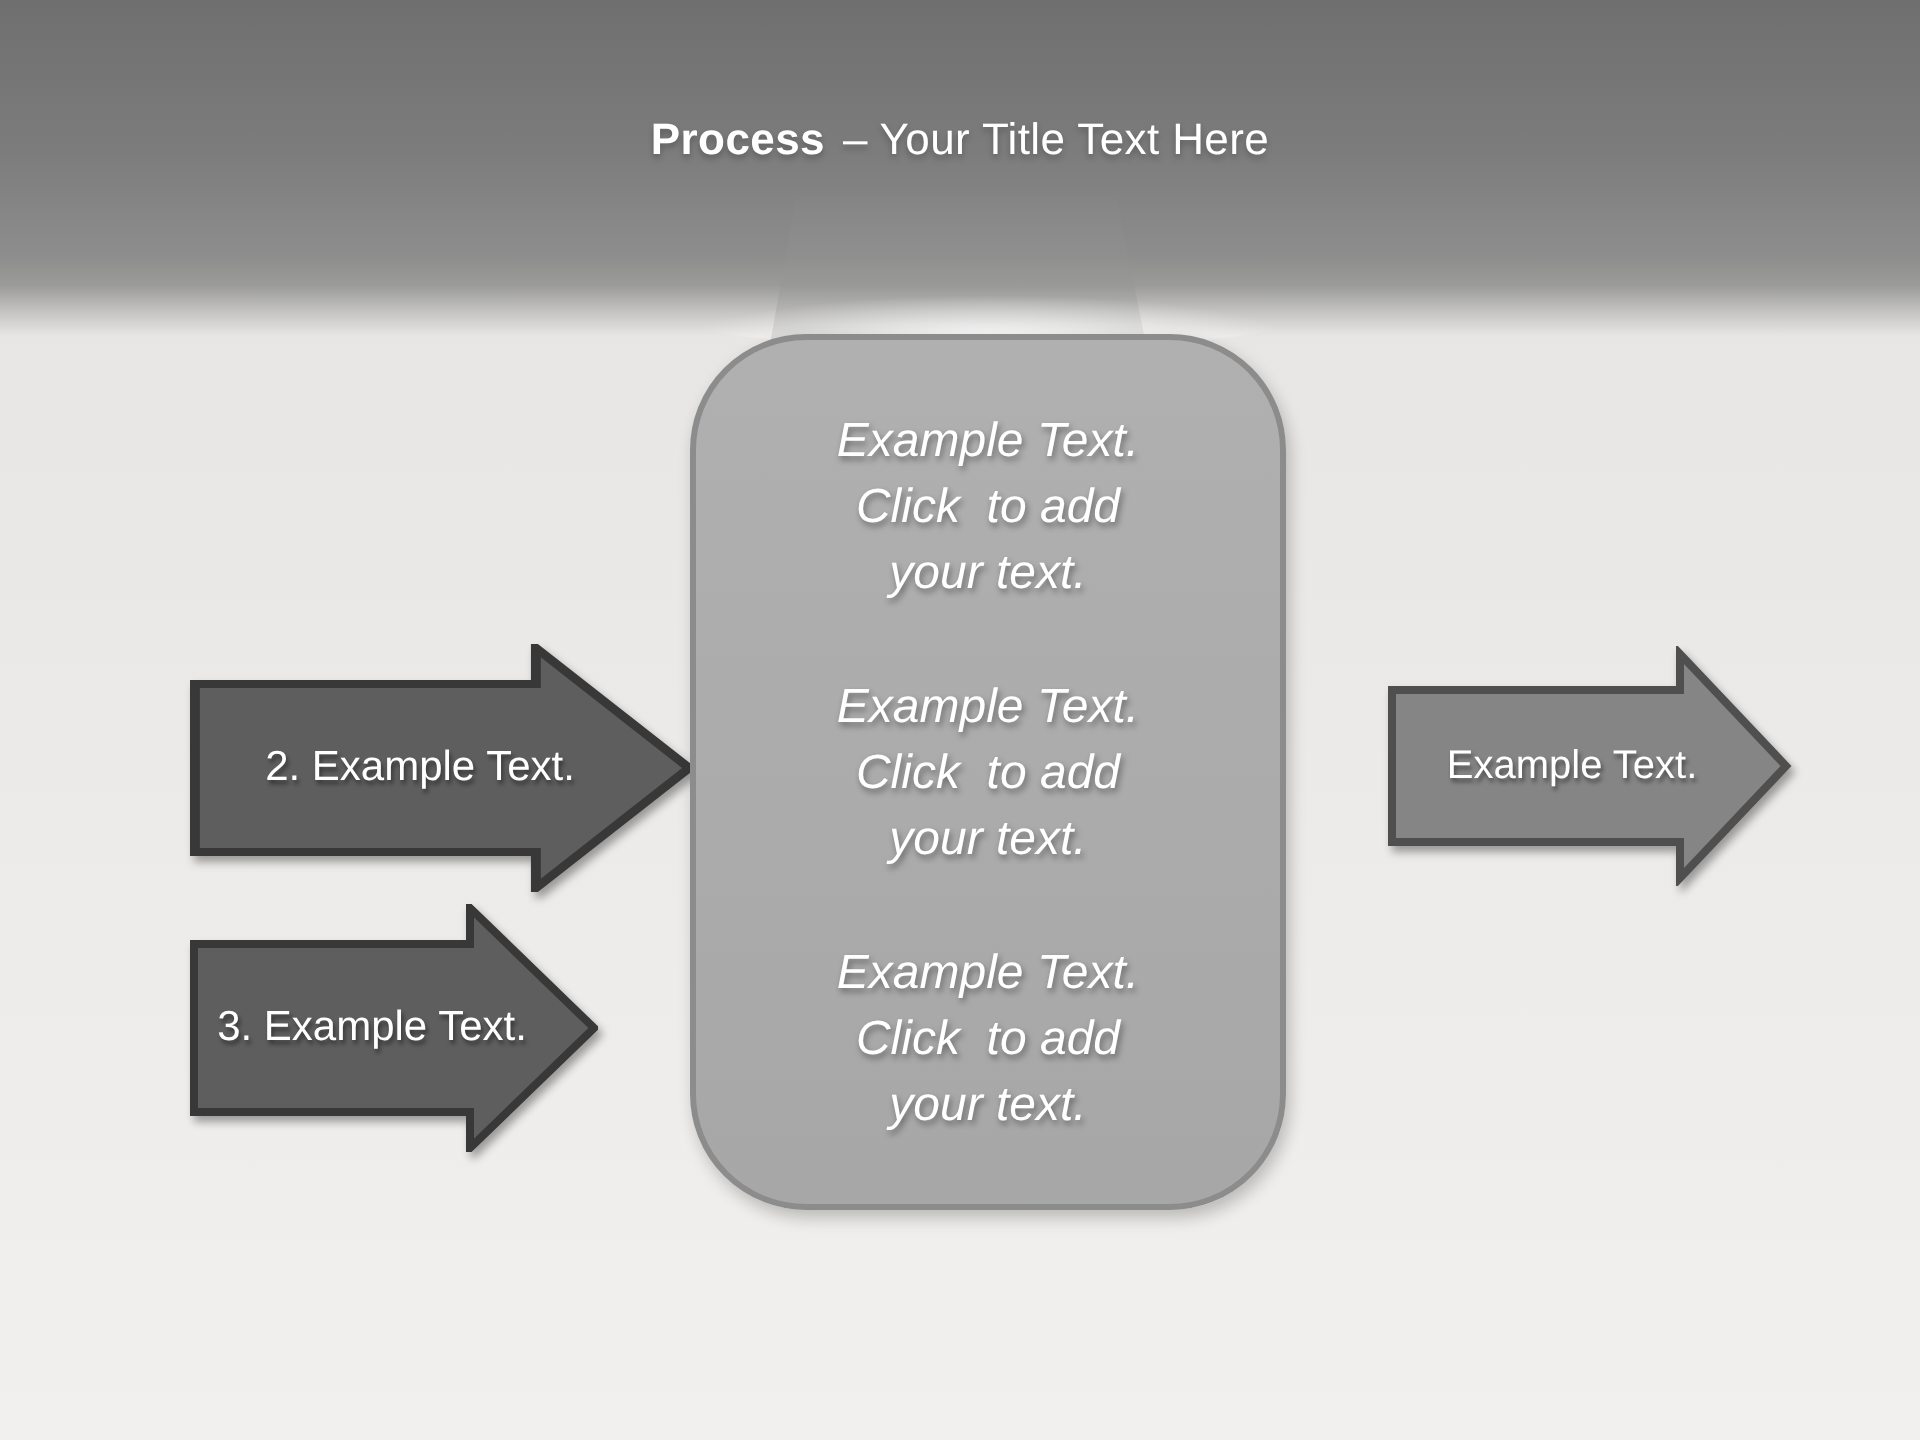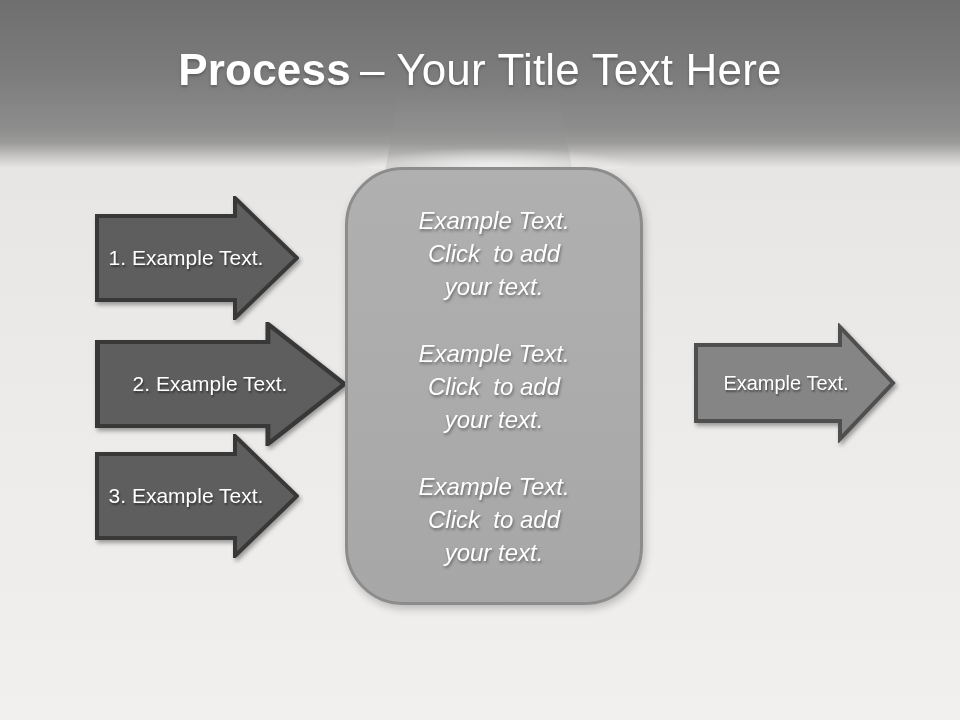--- a/index.html
+++ b/index.html
@@ -8,21 +8,21 @@
     font-family:"Liberation Sans","DejaVu Sans",sans-serif;
     background:linear-gradient(180deg,#e7e6e4 160px,#ecebe9 420px,#f1f0ee 100%);
   }
   
   .header-band{
     position:absolute;left:0;top:0;width:960px;height:168px;
     background:linear-gradient(180deg,#6f6f6f 0%,#7c7c7c 45%,#8d8d8d 76%,#9b9b99 85%,#c6c5c3 93%,rgba(231,230,228,0) 100%);
   }
   .slide-title{
     position:absolute;left:0;top:50px;width:960px;text-align:center;
-    color:#ffffff;font-size:44px;line-height:40px;
+    color:#ffffff;font-size:22px;line-height:40px;
     text-shadow:0 2px 3px rgba(0,0,0,0.25);
     letter-spacing:0.2px;
   }
   .slide-title .t-bold{font-weight:700;}
   .slide-title .t-rest{font-weight:400;margin-left:9px;}
   
   .projector-beam{
     position:absolute;left:385px;top:98px;width:188px;height:74px;
     clip-path:polygon(7% 0,92% 0,100% 100%,0 100%);
     background:linear-gradient(180deg,rgba(150,150,150,0.05) 0%,rgba(148,148,148,0.30) 55%,rgba(152,152,152,0.34) 100%);
@@ -49,46 +49,40 @@
   
   .arrow{position:absolute;}
   .arrow svg{position:absolute;left:0;top:0;width:100%;height:100%;
     filter:drop-shadow(2px 3px 2px rgba(0,0,0,0.35));}
   .arrow .arrow-label{
     position:absolute;inset:0;display:flex;align-items:center;justify-content:center;
     color:#ffffff;text-shadow:1px 2px 2px rgba(0,0,0,0.45);
   }
   .arrow-left-1{left:95px;top:196px;width:204px;height:124px;}
   .arrow-left-2{left:95px;top:322px;width:204px;height:124px;padding-left:48px;}
-  .arrow-left-3{left:95px;top:434px;width:204px;height:124px;}
+  .arrow-left-3{left:95px;top:452px;width:204px;height:124px;}
   .arrow-left-1 .arrow-label,.arrow-left-2 .arrow-label,.arrow-left-3 .arrow-label{
     font-size:21px;padding-right:22px;}
   .arrow-right{left:694px;top:323px;width:202px;height:120px;}
   .arrow-right .arrow-label{font-size:20px;padding-right:18px;}
 </style>
 </head>
 <body>
 
 <div class="slide">
 
   <div class="header-band"></div>
 
   <div class="slide-title">
     <span class="t-bold">Process</span><span class="t-rest">– Your Title Text Here</span>
   </div>
 
   <div class="projector-beam"></div>
   <div class="beam-glow"></div>
 
-  <div class="arrow arrow-left-1">
-    <svg viewBox="0 0 204 124" preserveAspectRatio="none">
-      <polygon points="2,20 140,20 140,2 202,62 140,122 140,104 2,104" fill="#5e5e5e" stroke="#383838" stroke-width="4" stroke-linejoin="miter"></polygon>
-    </svg>
-    <div class="arrow-label">1. Example Text.</div>
-  </div>
 
   <div class="arrow arrow-left-2">
     <svg viewBox="0 0 204 124" preserveAspectRatio="none">
       <polygon points="2,20 140,20 140,2 202,62 140,122 140,104 2,104" fill="#5e5e5e" stroke="#383838" stroke-width="4" stroke-linejoin="miter"></polygon>
     </svg>
     <div class="arrow-label">2. Example Text.</div>
   </div>
 
   <div class="arrow arrow-left-3">
     <svg viewBox="0 0 204 124" preserveAspectRatio="none">

